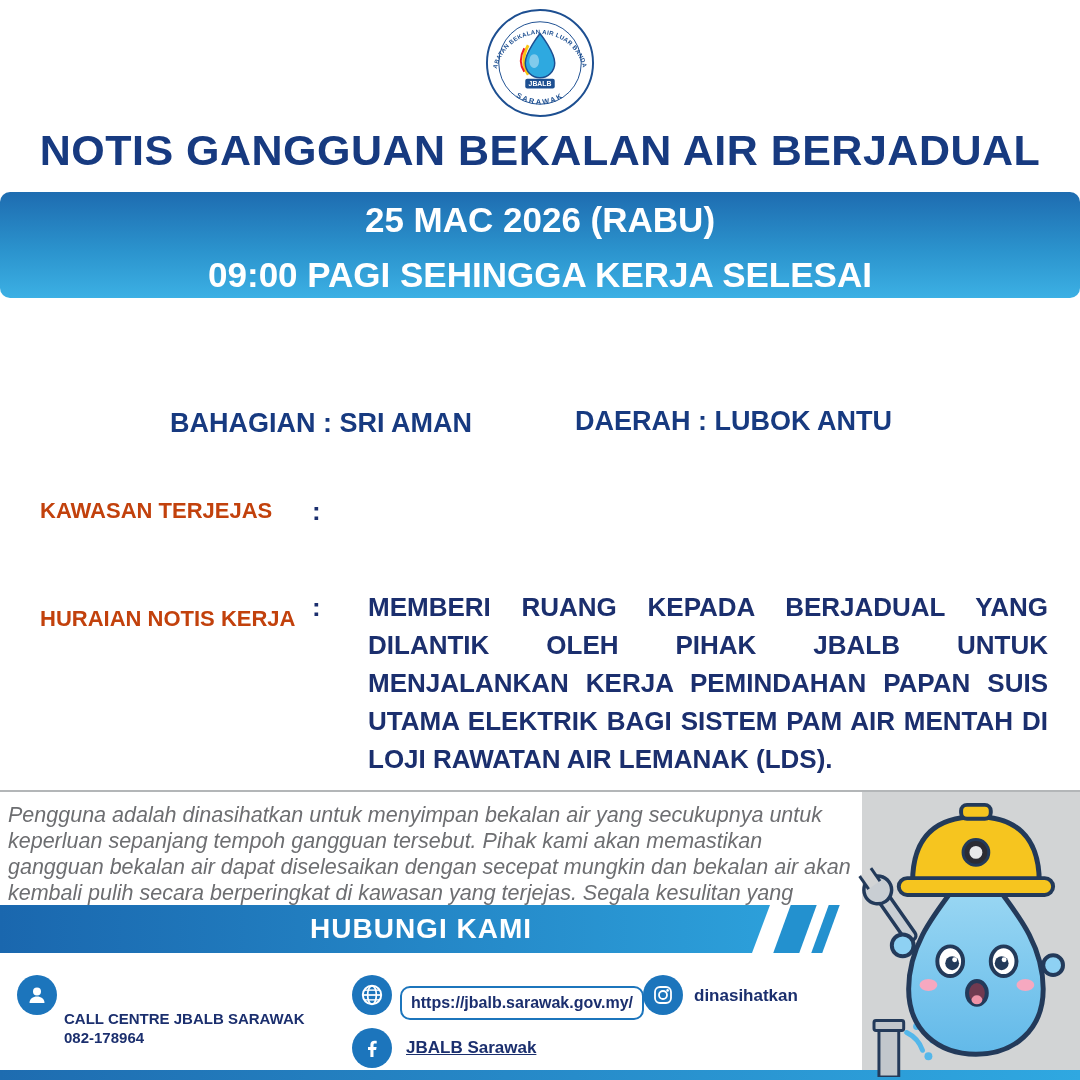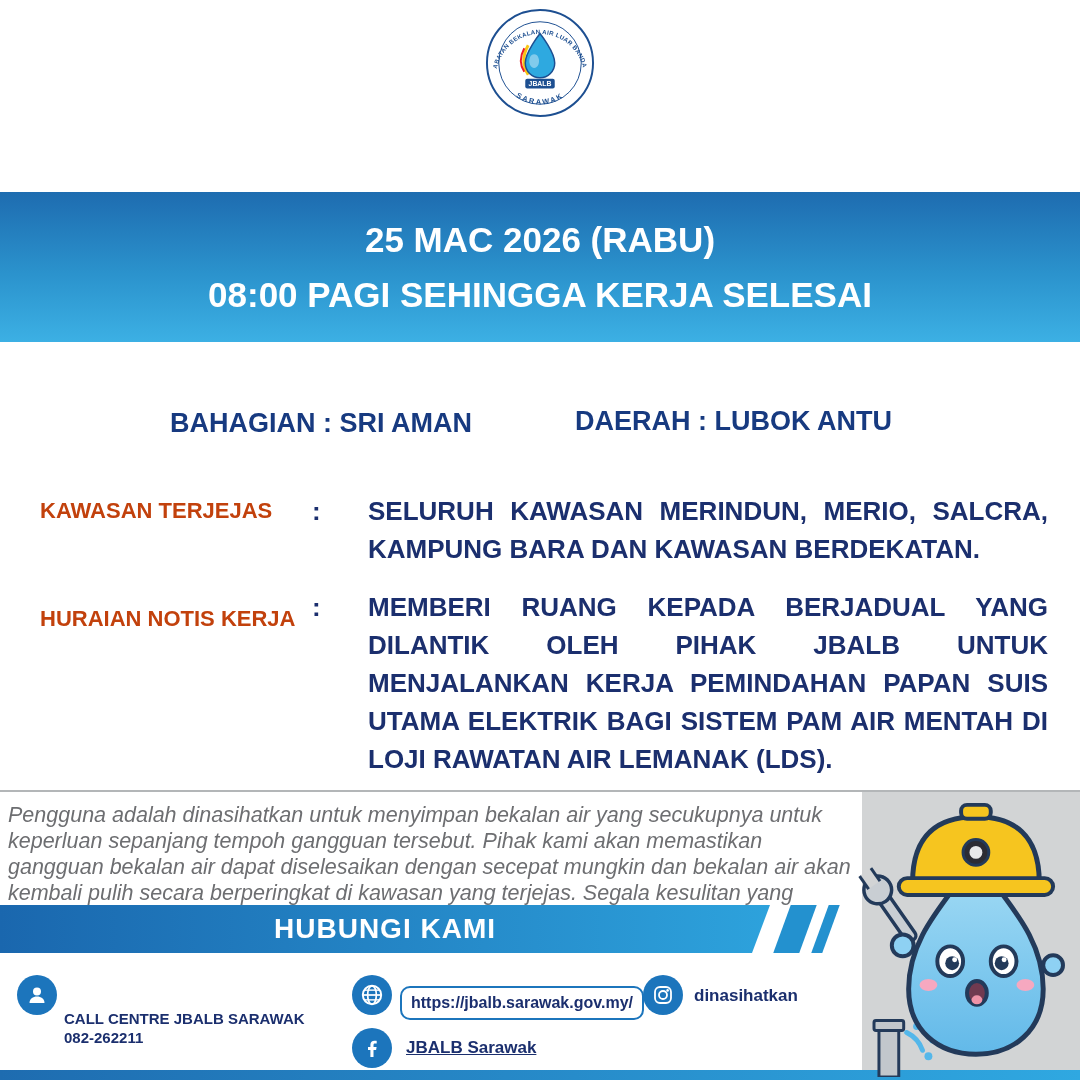--- a/index.html
+++ b/index.html
@@ -8,24 +8,24 @@
   .abs{position:absolute;}
 
   
   .logo{top:8px;left:485px;width:110px;height:110px;}
 
   
   .title{top:126px;left:0;width:1080px;text-align:center;font-size:43px;font-weight:bold;
          color:#173a80;letter-spacing:.5px;}
 
   
-  .schedule-banner{top:192px;left:0;width:1080px;height:150px;
+  .schedule-banner{top:192px;left:0;width:1080px;height:106px;
          background:linear-gradient(180deg,#1e6cb0 0%,#2b93cd 55%,#3cb0e4 100%);
          color:#fff;text-align:center;font-weight:bold;font-size:35px;line-height:55px;
-         padding-top:20px;box-sizing:border-box;}
+         box-sizing:border-box;border-radius:10px;}
 
   
   .region-bahagian{top:408px;left:170px;font-size:27px;font-weight:bold;color:#173a80;}
   .region-daerah{top:406px;left:575px;font-size:27px;font-weight:bold;color:#173a80;}
 
   
   .d-label{font-size:22px;font-weight:bold;color:#c2410c;line-height:38px;white-space:nowrap;text-align:right;}
   .d-colon{font-size:26px;font-weight:bold;color:#1b2f6e;line-height:38px;}
   .d-text{font-size:26px;font-weight:bold;color:#1b2f6e;line-height:38px;text-align:justify;width:680px;}
   .row1-label{top:492px;left:40px;} .row1-colon{top:492px;left:312px;} .row1-text{top:492px;left:368px;}
@@ -36,21 +36,21 @@
   .advisory{top:802px;left:8px;width:846px;font-size:21.5px;font-style:italic;color:#6d6e71;
             line-height:26px;}
 
   .gray-panel{top:792px;left:862px;width:218px;height:288px;background:#d2d4d5;}
 
   
   .contact-banner{top:905px;left:0;width:770px;height:48px;
        background:linear-gradient(90deg,#1a67ae,#2da2dc);
        clip-path:polygon(0 0,770px 0,752px 100%,0 100%);
        color:#fff;font-weight:bold;font-size:28px;letter-spacing:1px;
-       text-align:center;line-height:48px;}
+       text-align:center;line-height:48px;padding-left:36px;}
   .stripe1{top:905px;left:782px;width:26px;height:48px;background:#2391cf;transform:skewX(-20deg);}
   .stripe2{top:905px;left:820px;width:11px;height:48px;background:#2391cf;transform:skewX(-20deg);}
 
   .icon-circle{width:40px;height:40px;border-radius:50%;background:#1c75bc;
        display:flex;align-items:center;justify-content:center;}
   .ic-call{top:975px;left:17px;} .ic-web{top:975px;left:352px;}
   .ic-ig{top:975px;left:643px;}  .ic-fb{top:1028px;left:352px;}
 
   .call-text{top:977px;left:64px;font-size:15px;font-weight:bold;color:#1b2f6e;line-height:19px;margin-top:32px;}
   .web-pill{top:986px;left:400px;width:244px;height:34px;border:2px solid #1c75bc;border-radius:10px;
@@ -88,32 +88,32 @@
         <path d="M44,38 Q35,54 44,68" stroke="#f9c613" stroke-width="3" fill="none"></path>
         <path d="M40,41 Q33,54 40,65" stroke="#ec1c24" stroke-width="2" fill="none"></path>
         <path d="M56,26 C56,26 41,45 41,56 a15,15 0 0 0 30,0 C71,45 56,26 56,26 Z" fill="#2ea9e0" stroke="#1d4f91" stroke-width="1.5"></path>
         <path d="M50,47 a5,7 0 1 0 0.1,0" fill="#ffffff" opacity="0.4"></path>
       </g>
       <rect x="41" y="72" width="30" height="10" rx="2" fill="#1d4f91"></rect>
       <text x="56" y="79.8" font-size="7" fill="#ffffff" font-weight="bold" text-anchor="middle">JBALB</text>
     </svg>
   </div>
 
+  <div class="abs title">NOTIS GANGGUAN BEKALAN AIR BERJADUAL</div>
 
   <div class="abs schedule-banner">
     <div>25 MAC 2026 (RABU)</div>
-    <div>08:00 PAGI SEHINGGA KERJA SELESAI</div>
+    <div>09:00 PAGI SEHINGGA KERJA SELESAI</div>
   </div>
 
   <div class="abs region-bahagian">BAHAGIAN : SRI AMAN</div>
   <div class="abs region-daerah">DAERAH : LUBOK ANTU</div>
 
   <div class="abs d-label row1-label">KAWASAN TERJEJAS</div>
   <div class="abs d-colon row1-colon">:</div>
-  <div class="abs d-text row1-text">SELURUH KAWASAN MERINDUN, MERIO, SALCRA, KAMPUNG BARA DAN KAWASAN BERDEKATAN.</div>
 
   <div class="abs d-label row2-label">HURAIAN NOTIS KERJA</div>
   <div class="abs d-colon row2-colon">:</div>
   <div class="abs d-text row2-text">MEMBERI RUANG KEPADA BERJADUAL YANG DILANTIK OLEH PIHAK JBALB UNTUK MENJALANKAN KERJA PEMINDAHAN PAPAN SUIS UTAMA ELEKTRIK BAGI SISTEM PAM AIR MENTAH DI LOJI RAWATAN AIR LEMANAK (LDS).</div>
 
   <div class="abs divider"></div>
 
   <div class="abs advisory">Pengguna adalah dinasihatkan untuk menyimpan bekalan air yang secukupnya untuk keperluan sepanjang tempoh gangguan tersebut. Pihak kami akan memastikan gangguan bekalan air dapat diselesaikan dengan secepat mungkin dan bekalan air akan kembali pulih secara berperingkat di kawasan yang terjejas. Segala kesulitan yang timbul akibat gangguan ini adalah sangat dikesali.</div>
 
   <div class="abs gray-panel"></div>
@@ -125,21 +125,21 @@
   <div class="abs stripe2"></div>
 
   <div class="abs icon-circle ic-call">
     <svg viewBox="0 0 24 24" width="24" height="24">
       <circle cx="12" cy="8.5" r="4" fill="#ffffff"></circle>
       <path d="M4.5 20c0-4.2 3.4-6.5 7.5-6.5s7.5 2.3 7.5 6.5Z" fill="#ffffff"></path>
     </svg>
   </div>
   <div class="abs call-text">
     <div>CALL CENTRE JBALB SARAWAK</div>
-    <div>082-262211</div>
+    <div>082-178964</div>
   </div>
 
   <div class="abs icon-circle ic-web">
     <svg viewBox="0 0 24 24" width="26" height="26">
       <circle cx="12" cy="12" r="8.5" fill="none" stroke="#ffffff" stroke-width="1.8"></circle>
       <ellipse cx="12" cy="12" rx="4" ry="8.5" fill="none" stroke="#ffffff" stroke-width="1.6"></ellipse>
       <line x1="3.5" y1="12" x2="20.5" y2="12" stroke="#ffffff" stroke-width="1.6"></line>
       <line x1="5" y1="7.5" x2="19" y2="7.5" stroke="#ffffff" stroke-width="1.3"></line>
       <line x1="5" y1="16.5" x2="19" y2="16.5" stroke="#ffffff" stroke-width="1.3"></line>
     </svg>

